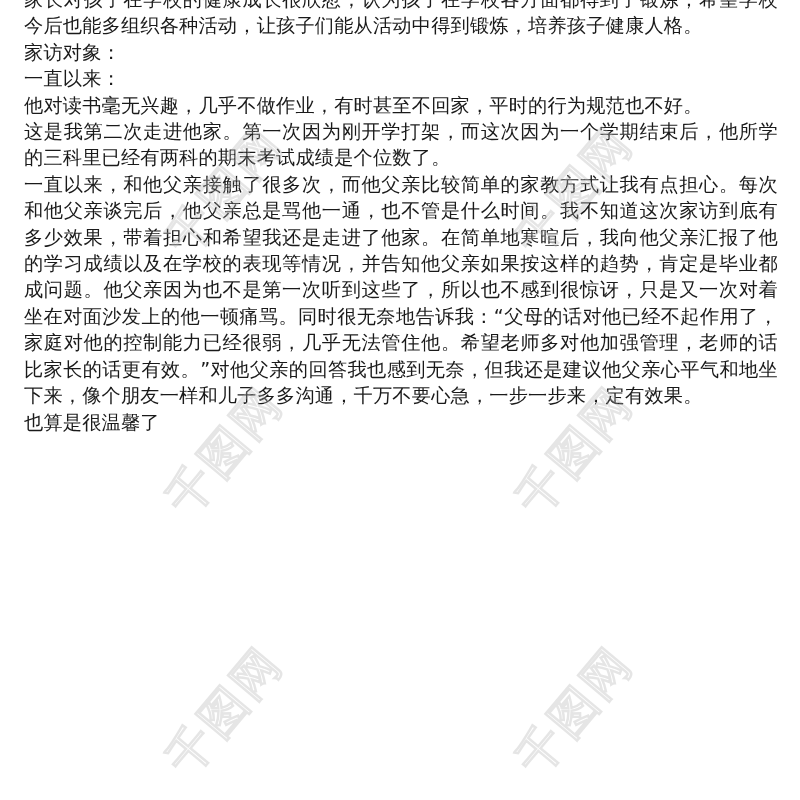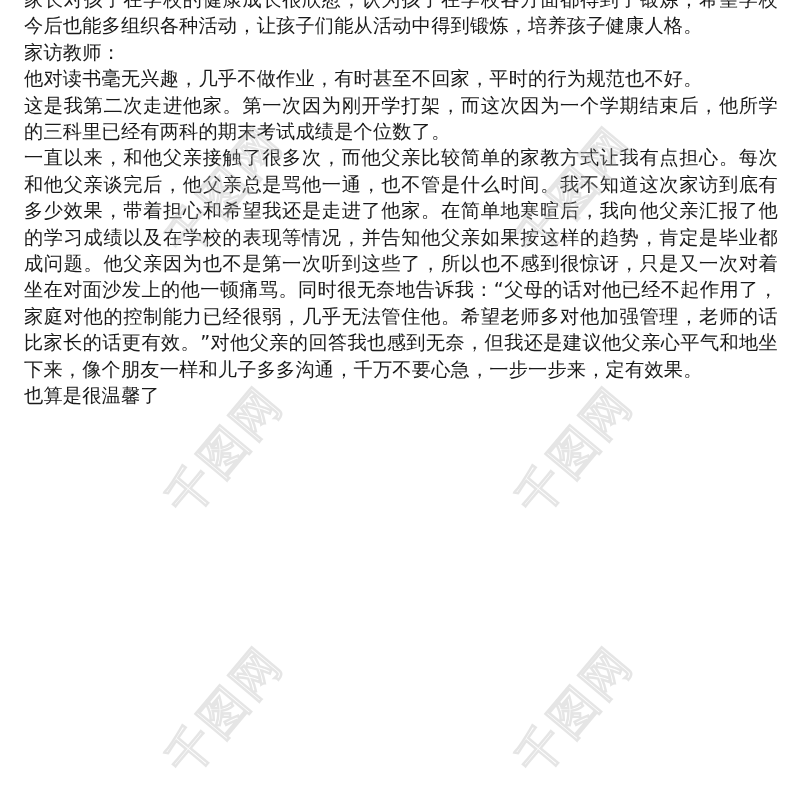--- a/index.html
+++ b/index.html
@@ -49,21 +49,22 @@
       transform: rotate(-50deg);
       white-space: nowrap;
       letter-spacing: 4px;
     }
   </style>
 </head>
 <body>
 
 <div class="page">
   <p class="para">家长对孩子在学校的健康成长很欣慰，认为孩子在学校各方面都得到了锻炼，希望学校今后也能多组织各种活动，让孩子们能从活动中得到锻炼，培养孩子健康人格。</p>
-  <p class="para">家访教师：</p>
+  <p class="para">家访对象：</p>
+  <p class="para">一直以来：</p>
   <p class="para">他对读书毫无兴趣，几乎不做作业，有时甚至不回家，平时的行为规范也不好。</p>
   <p class="para">这是我第二次走进他家。第一次因为刚开学打架，而这次因为一个学期结束后，他所学的三科里已经有两科的期末考试成绩是个位数了。</p>
   <p class="para">一直以来，和他父亲接触了很多次，而他父亲比较简单的家教方式让我有点担心。每次和他父亲谈完后，他父亲总是骂他一通，也不管是什么时间。我不知道这次家访到底有多少效果，带着担心和希望我还是走进了他家。在简单地寒暄后，我向他父亲汇报了他的学习成绩以及在学校的表现等情况，并告知他父亲如果按这样的趋势，肯定是毕业都成问题。他父亲因为也不是第一次听到这些了，所以也不感到很惊讶，只是又一次对着坐在对面沙发上的他一顿痛骂。同时很无奈地告诉我：“父母的话对他已经不起作用了，家庭对他的控制能力已经很弱，几乎无法管住他。希望老师多对他加强管理，老师的话比家长的话更有效。”对他父亲的回答我也感到无奈，但我还是建议他父亲心平气和地坐下来，像个朋友一样和儿子多多沟通，千万不要心急，一步一步来，定有效果。</p>
   <p class="para">也算是很温馨了</p>
 </div>
 
 <div class="watermark-layer">
   <span class="wm" style="left:150px; top:160px;">千图网</span>
   <span class="wm" style="left:500px; top:160px;">千图网</span>
   <span class="wm" style="left:150px; top:420px;">千图网</span>

